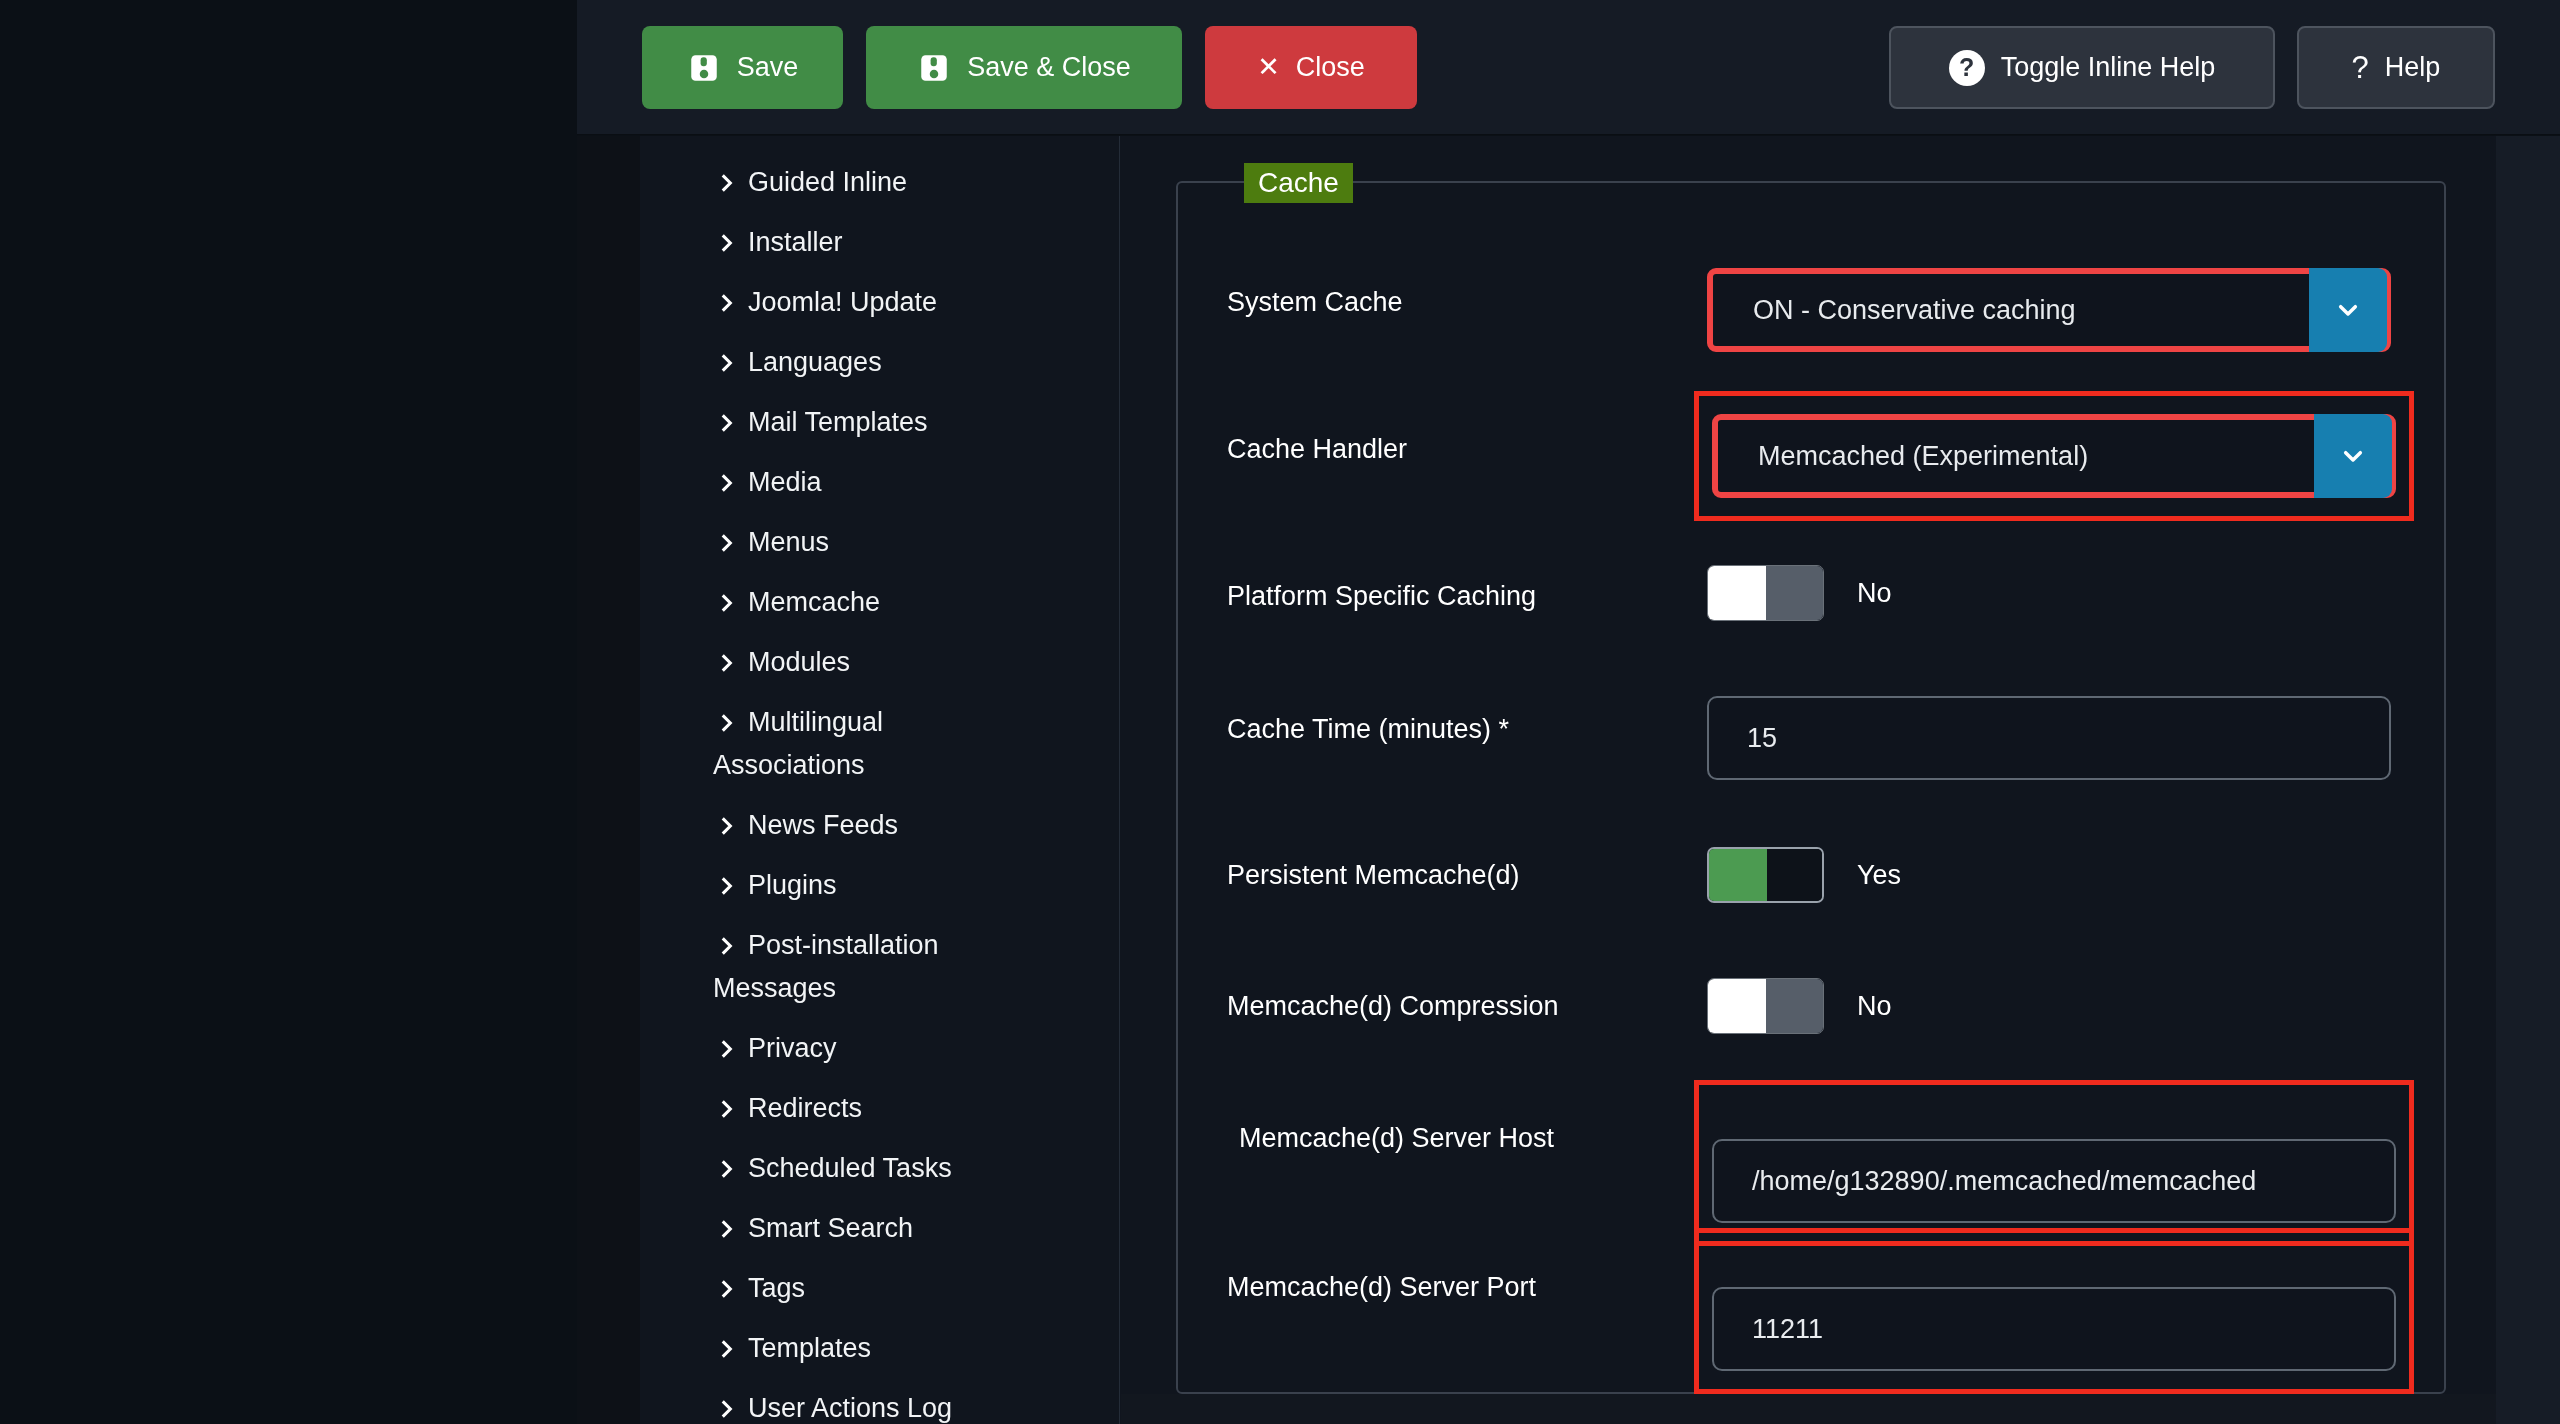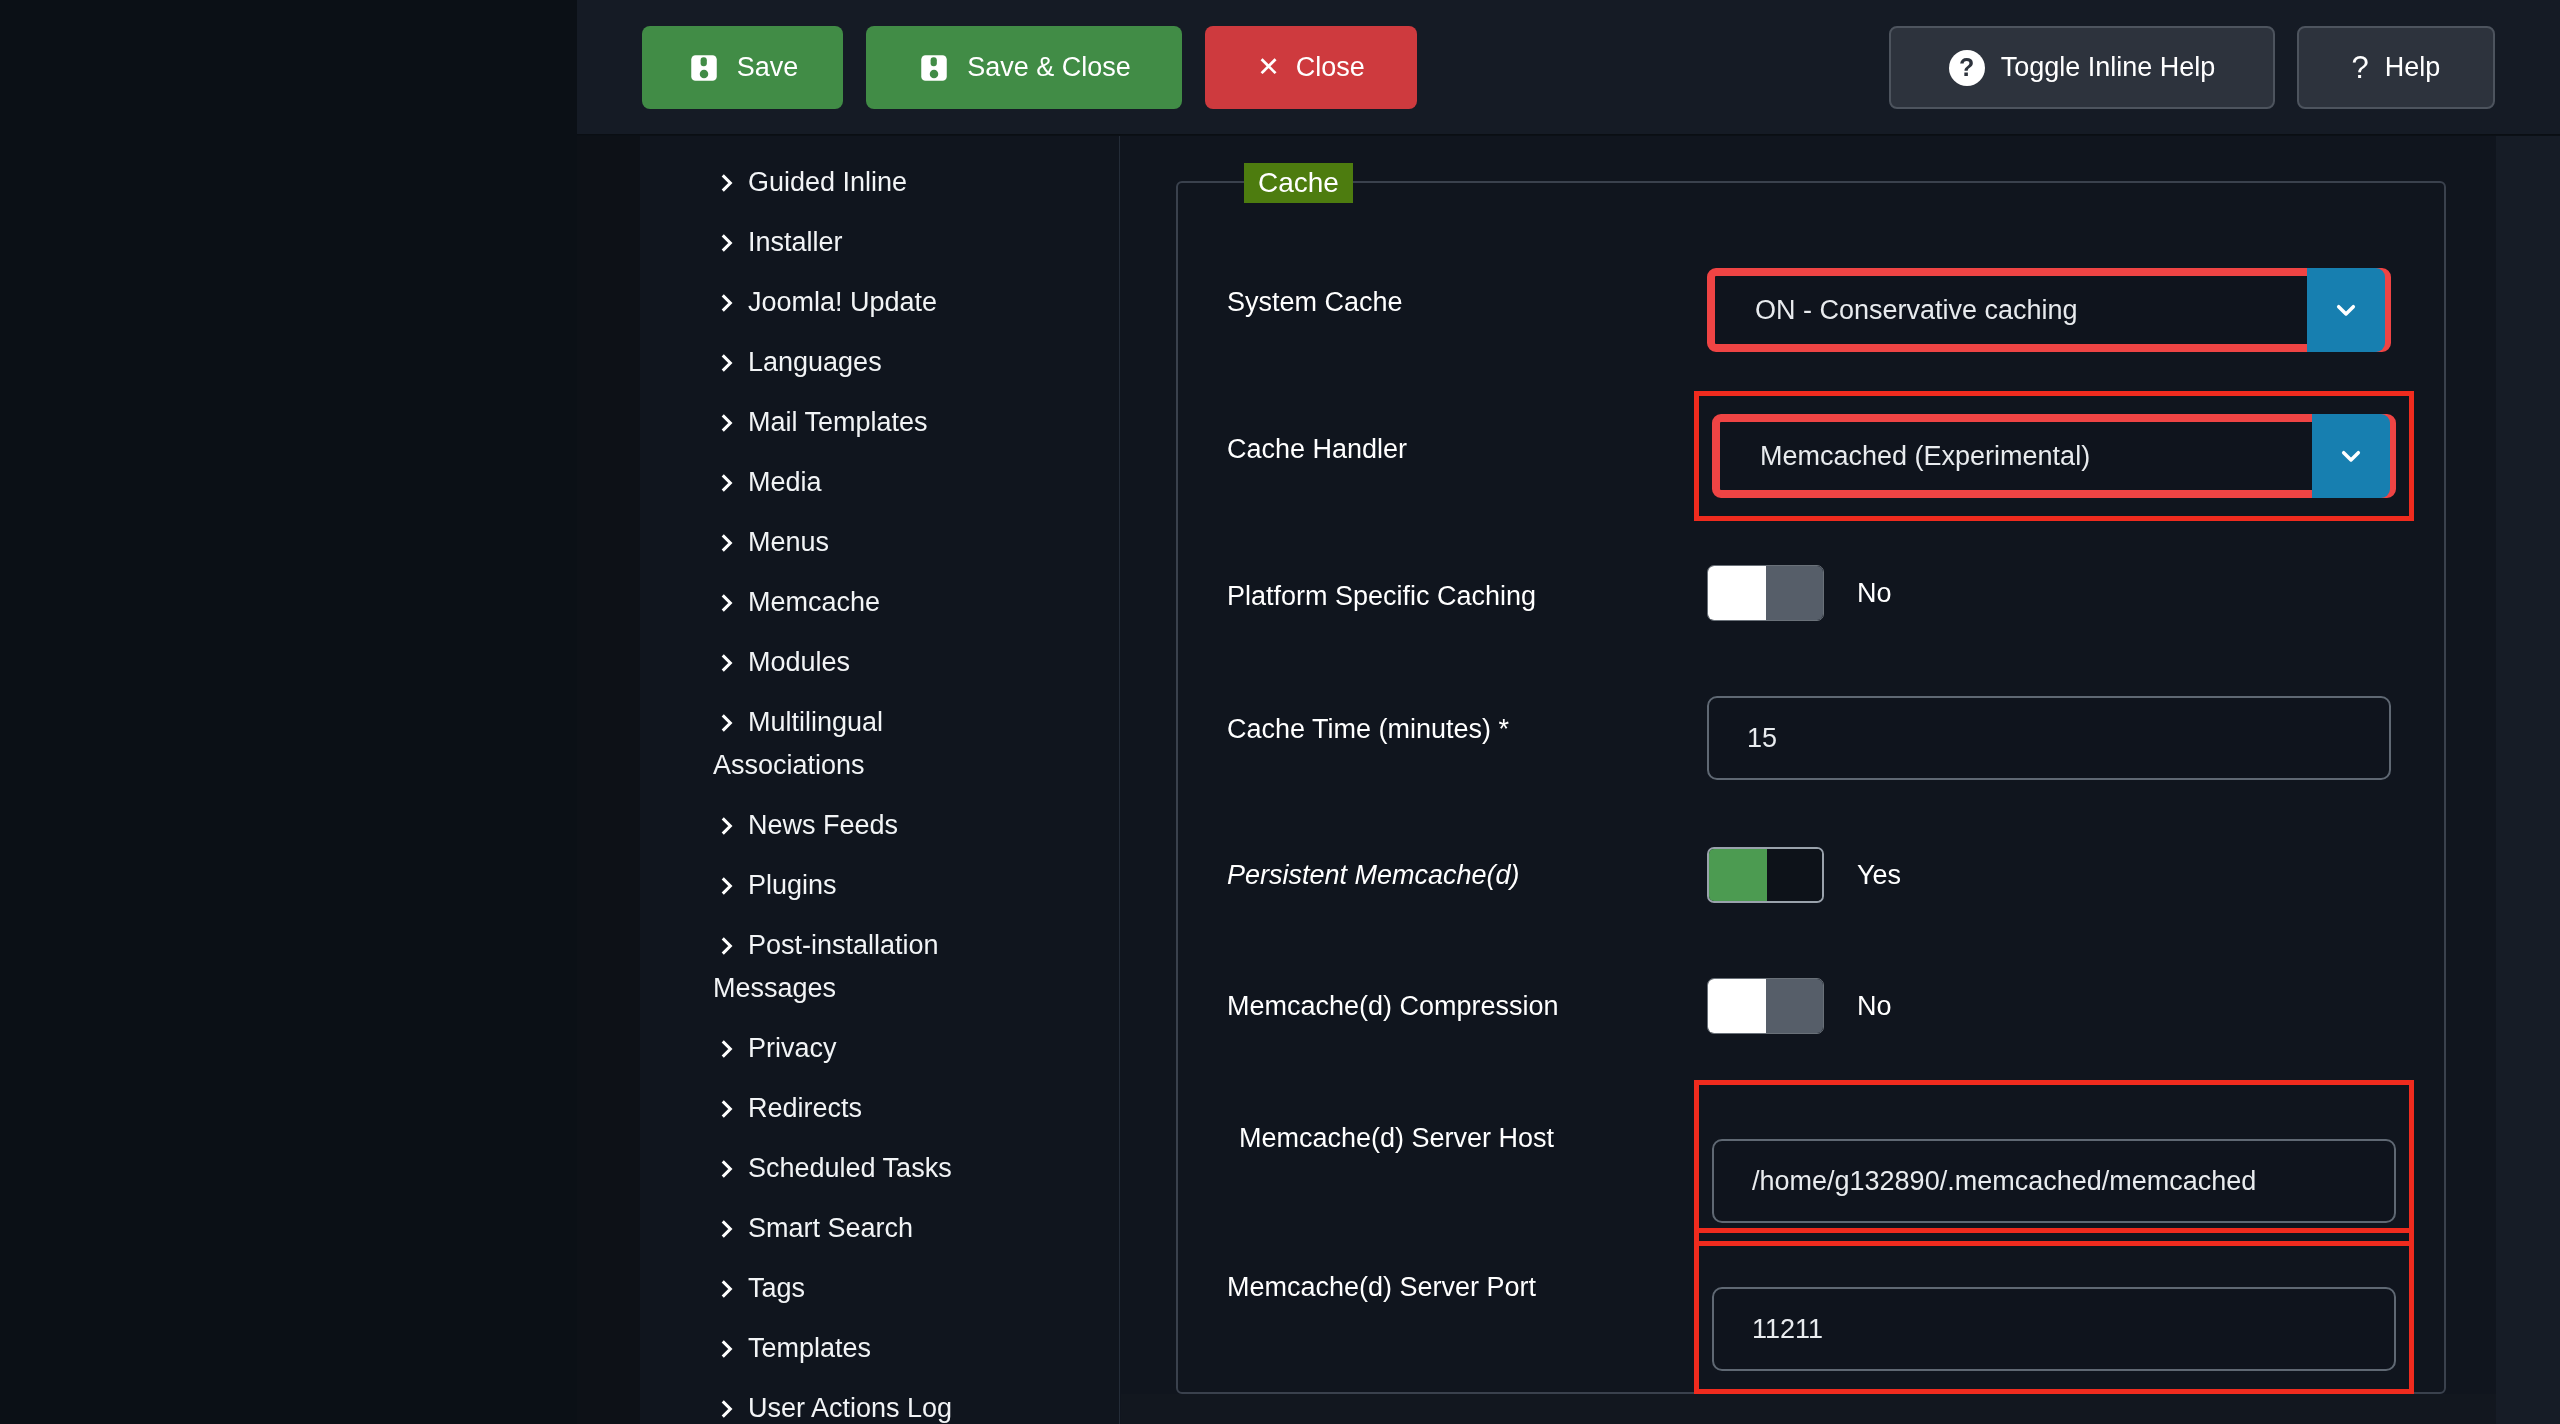--- a/index.html
+++ b/index.html
@@ -41,21 +41,21 @@
   .sb-label{white-space:pre-line;}
 
   
   .fieldset{position:absolute;left:536px;top:45px;width:1270px;height:1213px;box-sizing:border-box;
             border:2px solid #3a414d;border-radius:6px;}
   .legend{position:absolute;top:-20px;left:66px;padding:0 14px;background:#4d7c0f;
           font-size:28px;font-weight:400;line-height:40px;}
   .label{position:absolute;left:49px;font-size:27px;line-height:40px;color:#fff;width:430px;}
 
   .select{position:absolute;left:529px;width:684px;height:84px;box-sizing:border-box;
-          border:8px solid #ef4444;border-radius:9px;display:flex;align-items:center;cursor:pointer;background:#0f141d;}
+          border:6px solid #ef4444;border-radius:9px;display:flex;align-items:center;cursor:pointer;background:#0f141d;}
   .sel-val{flex:1;padding-left:40px;font-size:27px;color:#e8ebee;white-space:nowrap;overflow:hidden;}
   .caret{width:78px;height:84px;margin:-2px -2px -2px 0;background:#177fb0;border-radius:0 9px 9px 0;
          display:flex;align-items:center;justify-content:center;flex:none;cursor:pointer;}
 
   .input{position:absolute;left:529px;width:684px;height:84px;box-sizing:border-box;background:#0f141d;
          border:2px solid #5f6873;border-radius:10px;color:#e9ecef;font-size:27px;
          font-family:inherit;padding:0 20px 0 38px;outline:none;}
 
   .hl{position:absolute;left:516px;border:5px solid #f02b1e;padding:18px 13px;box-sizing:content-box;}
   .hl .select,.hl .input{position:static;display:flex;}
@@ -216,21 +216,21 @@
         <span class="tgl off">
             <span class="half h1"></span>
             <span class="half h2"></span>
           </span>
         <span class="tgl-label">No</span>
       </div>
 
       <div class="label" style="top:526px;">Cache Time (minutes) *</div>
       <input class="input" style="top: 513px;" type="text" value="15">
 
-      <div class="label" style="top:672px;font-style:italic;">Persistent Memcache(d)</div>
+      <div class="label" style="top:672px;">Persistent Memcache(d)</div>
       <div class="ctl-toggle" style="top:664px;">
         <span class="tgl on">
             <span class="half h1"></span>
             <span class="half h2"></span>
           </span>
         <span class="tgl-label">Yes</span>
       </div>
 
       <div class="label" style="top:803px;">Memcache(d) Compression</div>
       <div class="ctl-toggle" style="top:795px;">

